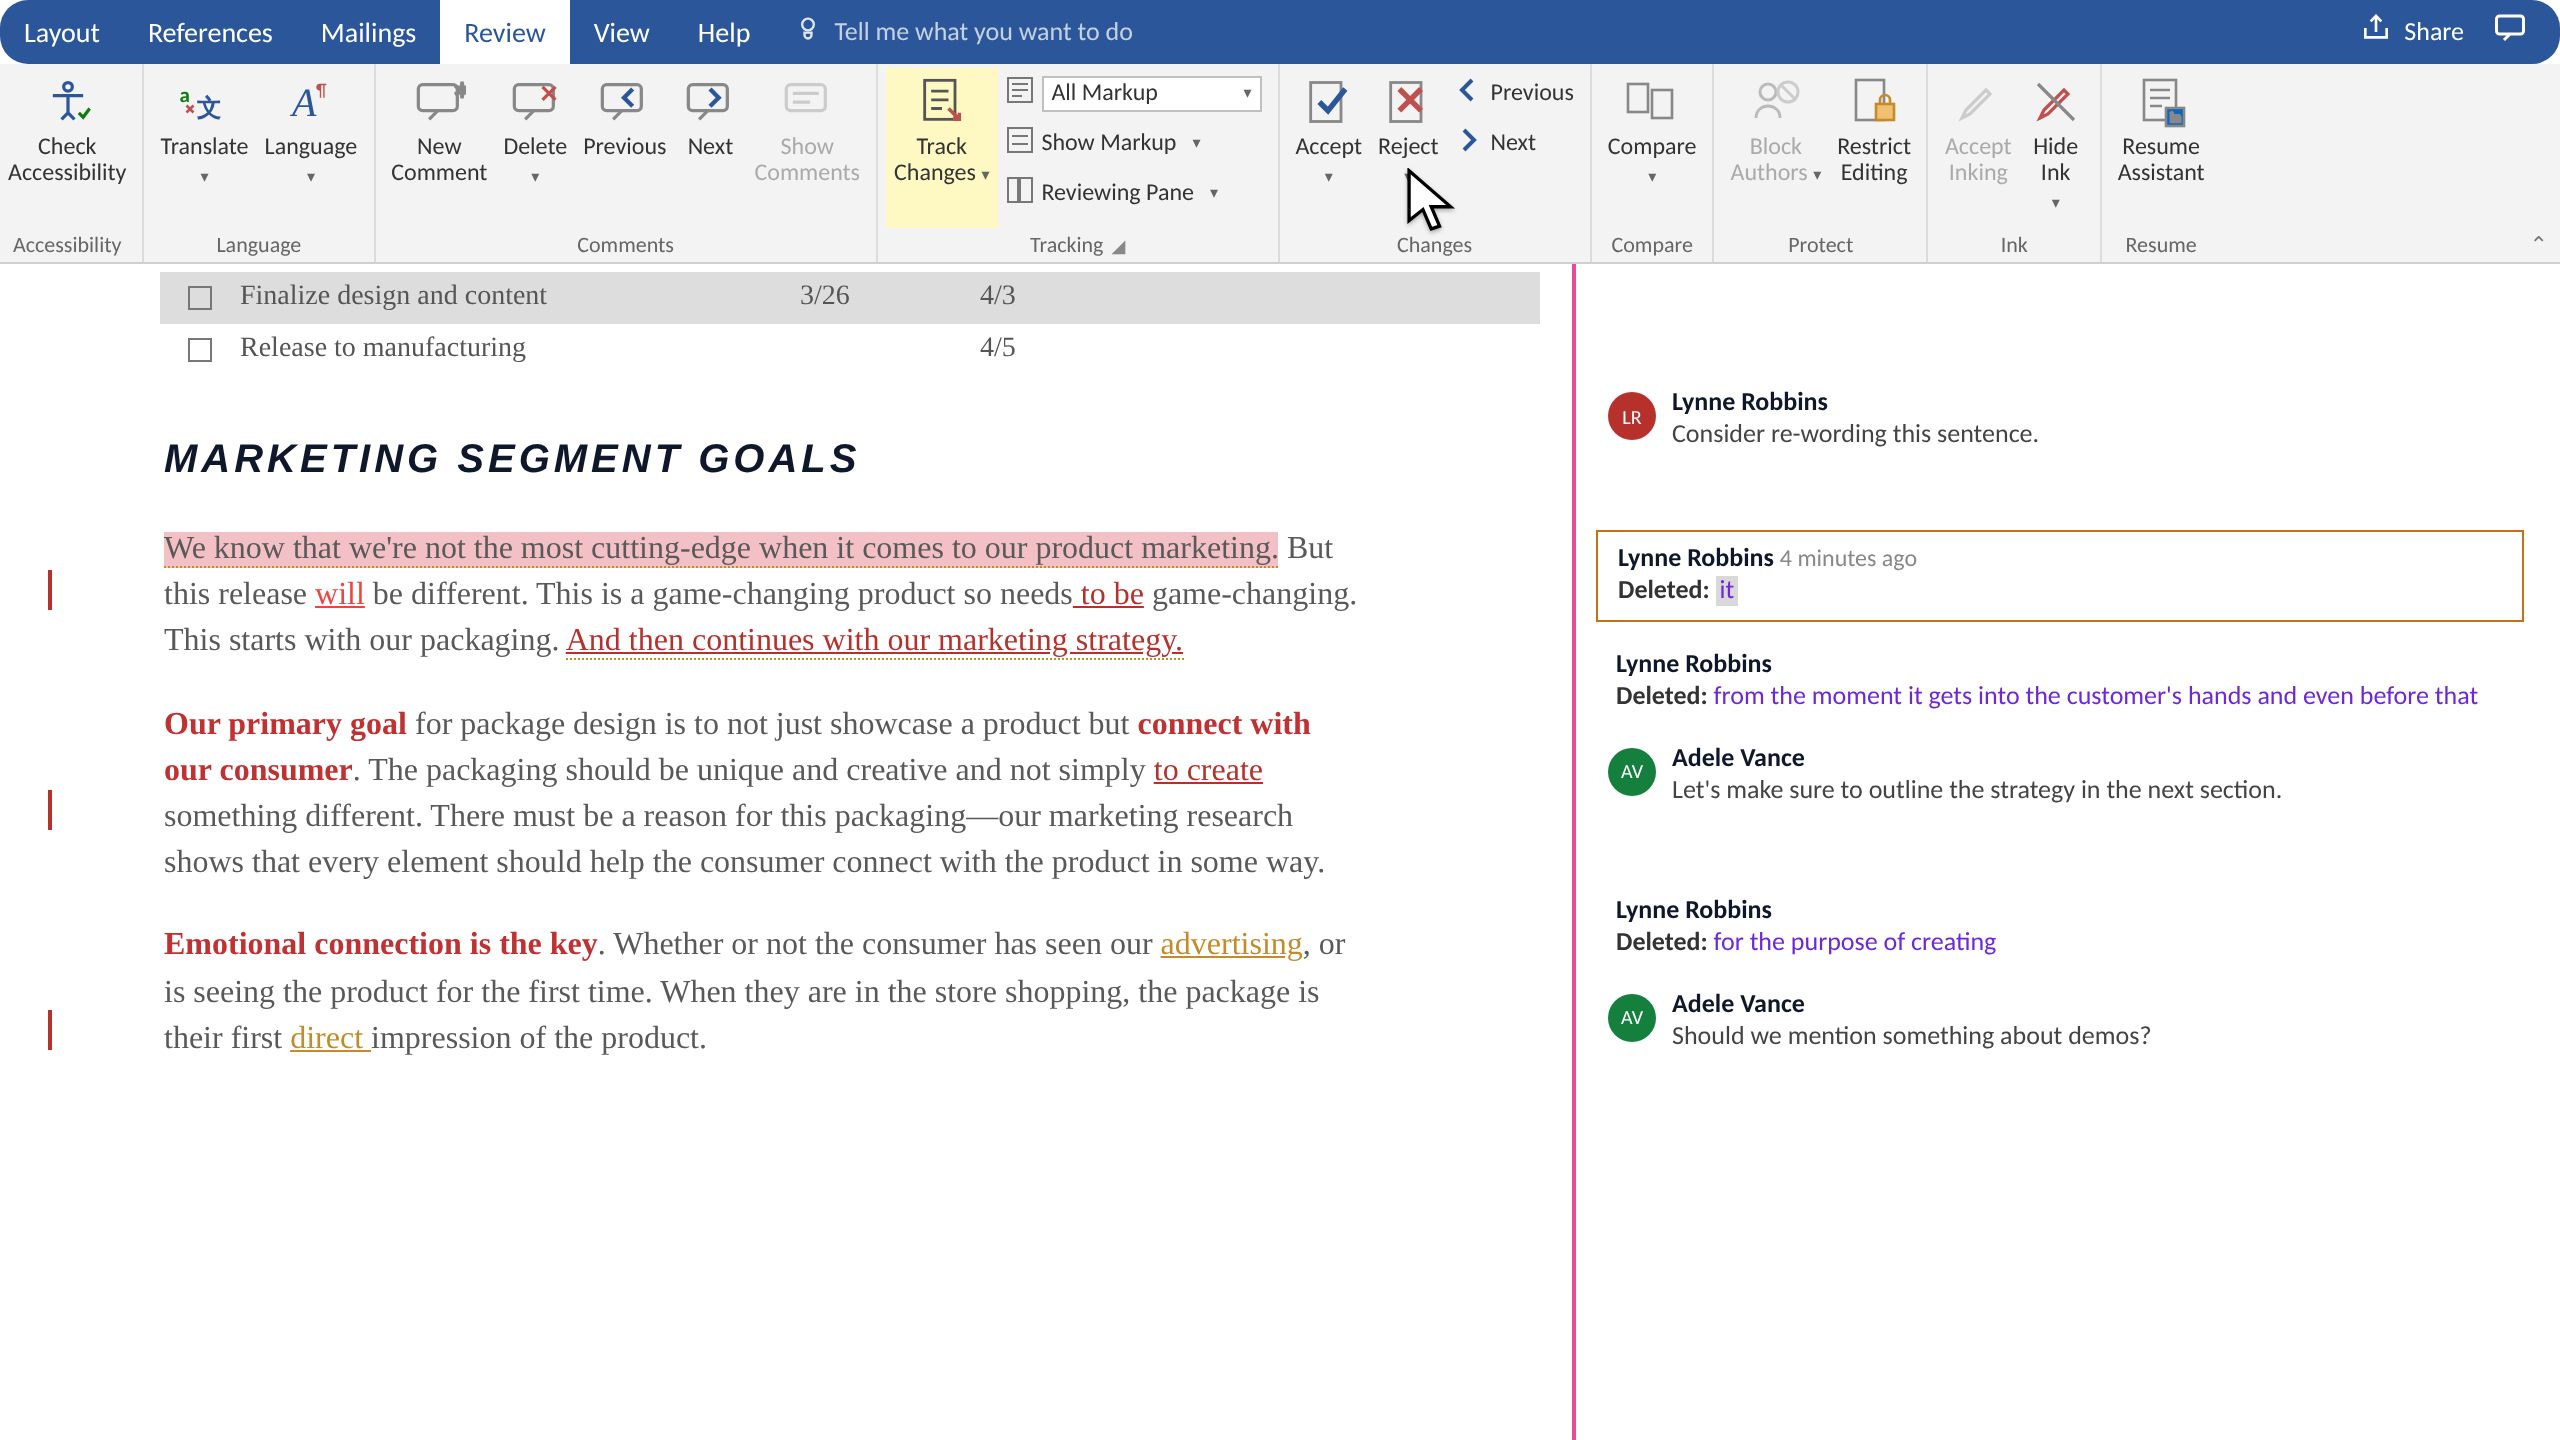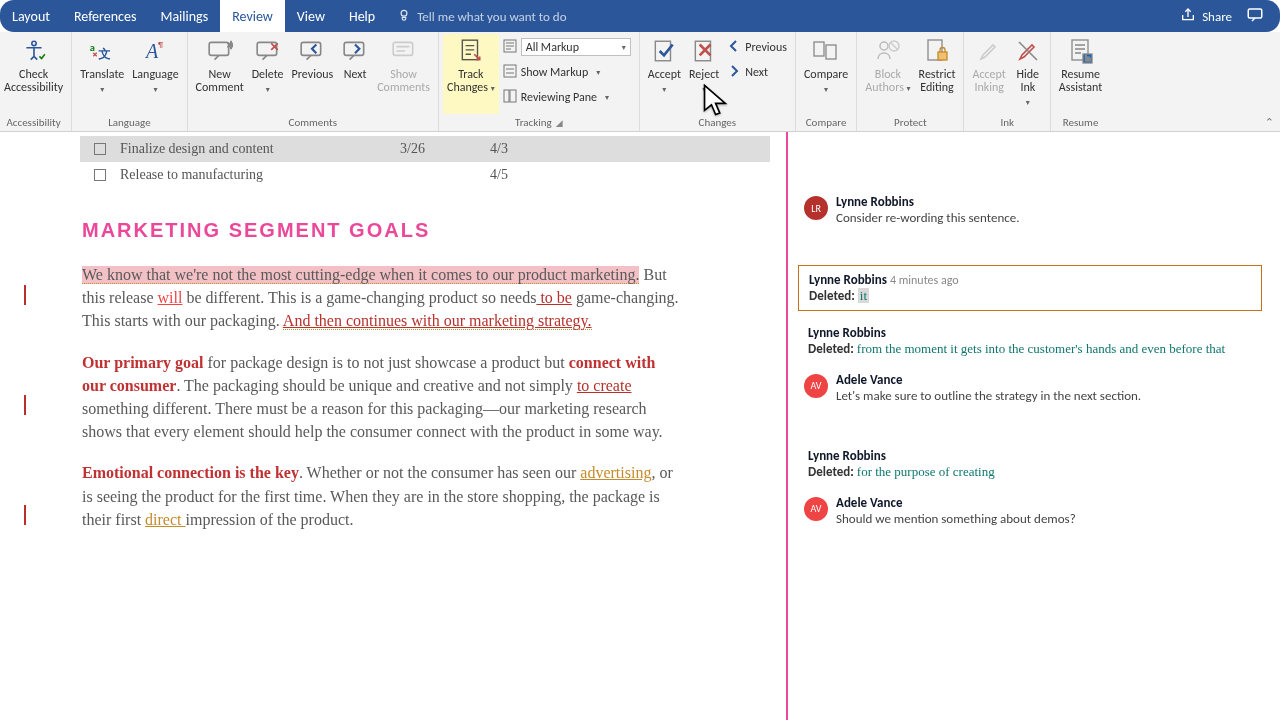--- a/index.html
+++ b/index.html
@@ -30,42 +30,42 @@
   .content-area { display: flex; height: calc(720px - 132px); background: #e6e6e6; }
   .page-wrap { flex: 0 0 786px; background: #fff; padding: 0; overflow: hidden; position: relative; }
   .table-top { margin: 4px 16px 0 80px; border: none; }
   .trow { display: flex; align-items: center; height: 26px; font-family: Georgia, serif; font-size: 14px; color: #555; }
   .trow.shaded { background: #ddd; }
   .chk { width: 40px; display: flex; justify-content: center; }
   .tcell-a { width: 280px; }
   .tcell-b { width: 90px; }
   .tcell-c { width: 90px; }
   .doc-body { padding: 0 104px 0 82px; font-family: Georgia, "Book Antiqua", serif; font-size: 16px; color: #595959; line-height: 1.45; }
-  .heading { color: #ec4899; font-family: "Segoe UI Semibold","Segoe UI",sans-serif; letter-spacing: 2px; font-size: 20px; margin: 28px 0 18px 0; }
+  .heading { color: #0f172a; font-family: "Segoe UI Semibold","Segoe UI",sans-serif; letter-spacing: 2px; font-size: 20px; margin: 28px 0 18px 0; font-style: italic; }
   .para { margin-bottom: 18px; position: relative; }
   .accent { color: #c03132; font-family: Georgia, serif; font-weight: bold; }
   .ins-blue { color: #ef4444; text-decoration: underline; }
   .del-mark { color: #c58b2b; text-decoration: underline; }
   .ins-red { color: #b7312c; text-decoration: underline; }
   .hl-pink { background: #f3c0c5; }
   .insbar { position: absolute; left: -58px; width: 2px; height: 20px; background: #b7312c; }
   .track-line { border-bottom: 1px dotted #c58b2b; }
 
   .comments-pane { flex: 1; background: #fff; border-left: 2px solid #ec4899; padding: 6px 0 0 10px; display: flex; flex-direction: column; gap: 6px; position: relative; }
   .comments-pane::before { content:""; position:absolute; left:0; top:0; bottom:0; width:0; }
   .comment { display: flex; gap: 8px; padding: 6px 10px 8px 6px; position: relative; }
   .avatar { width: 24px; height: 24px; border-radius: 50%; color: #fff; font-size: 10px; display: flex; align-items: center; justify-content: center; flex-shrink: 0; margin-top: 2px; }
   .av-lr { background: #b7312c; }
-  .av-av { background: #ef4444; }
+  .av-av { background: #15803d; }
   .c-body { font-size: 13px; line-height: 1.25; }
   .c-author { font-weight: bold; color: #0f172a; }
   .c-text { color: #444; }
   .c-time { color: #888; font-weight: normal; font-size: 12px; }
   .c-deleted-label { font-weight: bold; }
-  .c-deleted-text { color: #0f766e; font-family: Liberation Serif, serif; }
+  .c-deleted-text { color: #6d28d9; }
   .revision-box { border: 1px solid #c56f19; padding: 6px 10px; margin: 0 18px 4px 0; }
   .revision { padding: 4px 10px 6px 10px; margin: 0 18px 2px 0; }
   .sel-chip { background: #d9d9d9; padding: 0 2px; }
 
   .cursor-arrow { position: absolute; pointer-events: none; z-index: 100; }
   .cursor-arrow svg { filter: drop-shadow(0 1px 1px rgba(0,0,0,.3)); }
 </style>
 </head>
 <body>
 

